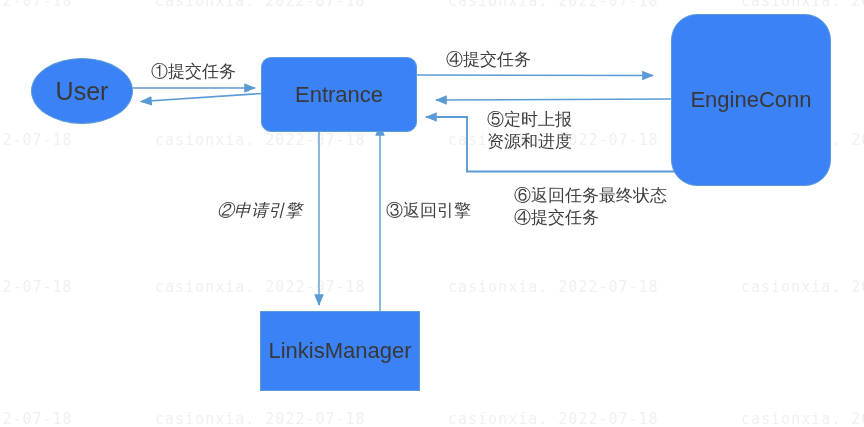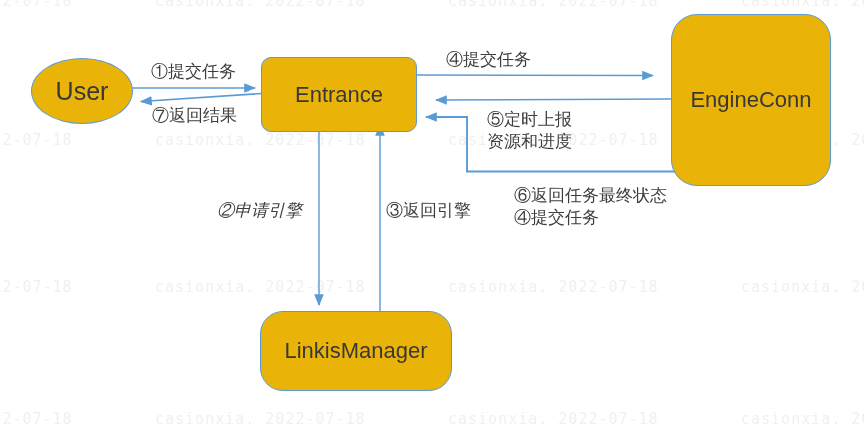--- a/index.html
+++ b/index.html
@@ -7,28 +7,28 @@
     position:relative;width:864px;height:427px;overflow:hidden;
     background:#fff;font-family:"Liberation Sans",sans-serif;
   }
   .wm{
     position:absolute;color:#f0f0f0;font-family:"DejaVu Sans Mono",monospace;
     font-size:15px;line-height:15px;letter-spacing:1px;white-space:nowrap;
     user-select:none;z-index:0;
   }
   svg.connectors{position:absolute;left:0;top:0;z-index:1;}
   .node{
-    position:absolute;z-index:2;background:#eab308;border:1.4px solid #5B9BD5;
+    position:absolute;z-index:2;background:#3b82f6;border:1.4px solid #5B9BD5;
     display:flex;align-items:center;justify-content:center;
     color:#383838;box-sizing:border-box;
   }
   .node-user{left:31px;top:58px;width:102px;height:66px;border-radius:50%;font-size:25px;}
   .node-entrance{left:261px;top:57px;width:156px;height:75px;border-radius:10px;font-size:22px;}
   .node-engineconn{left:671px;top:14px;width:160px;height:172px;border-radius:26px;font-size:22px;align-items:center;}
-  .node-linkismanager{left:260px;top:311px;width:192px;height:80px;border-radius:23px;font-size:22px;}
+  .node-linkismanager{left:260px;top:311px;width:160px;height:80px;border-radius:0;font-size:22px;}
   .edge-label{
     position:absolute;z-index:2;color:#3d3d3d;font-size:17px;line-height:22px;
     white-space:nowrap;
   }
   .lbl-1{left:151px;top:61px;text-align:center;}
   .lbl-7{left:152px;top:105px;}
   .lbl-4{left:446px;top:49px;text-align:center;}
   .lbl-5{left:487px;top:109px;}
   .lbl-6{left:514px;top:185px;}
   .lbl-2{left:217px;top:200px;font-style:italic;}
@@ -80,21 +80,20 @@
     <span>Entrance</span>
   </div>
   <div class="node node-engineconn">
     <span>EngineConn</span>
   </div>
   <div class="node node-linkismanager">
     <span>LinkisManager</span>
   </div>
 
   <div class="edge-label lbl-1">①提交任务</div>
-  <div class="edge-label lbl-7">⑦返回结果</div>
   <div class="edge-label lbl-4">④提交任务</div>
   <div class="edge-label lbl-5">
     <div>⑤定时上报</div>
     <div>资源和进度</div>
   </div>
   <div class="edge-label lbl-6">
     <div>⑥返回任务最终状态</div>
     <div>④提交任务</div>
   </div>
   <div class="edge-label lbl-2">②申请引擎</div>

